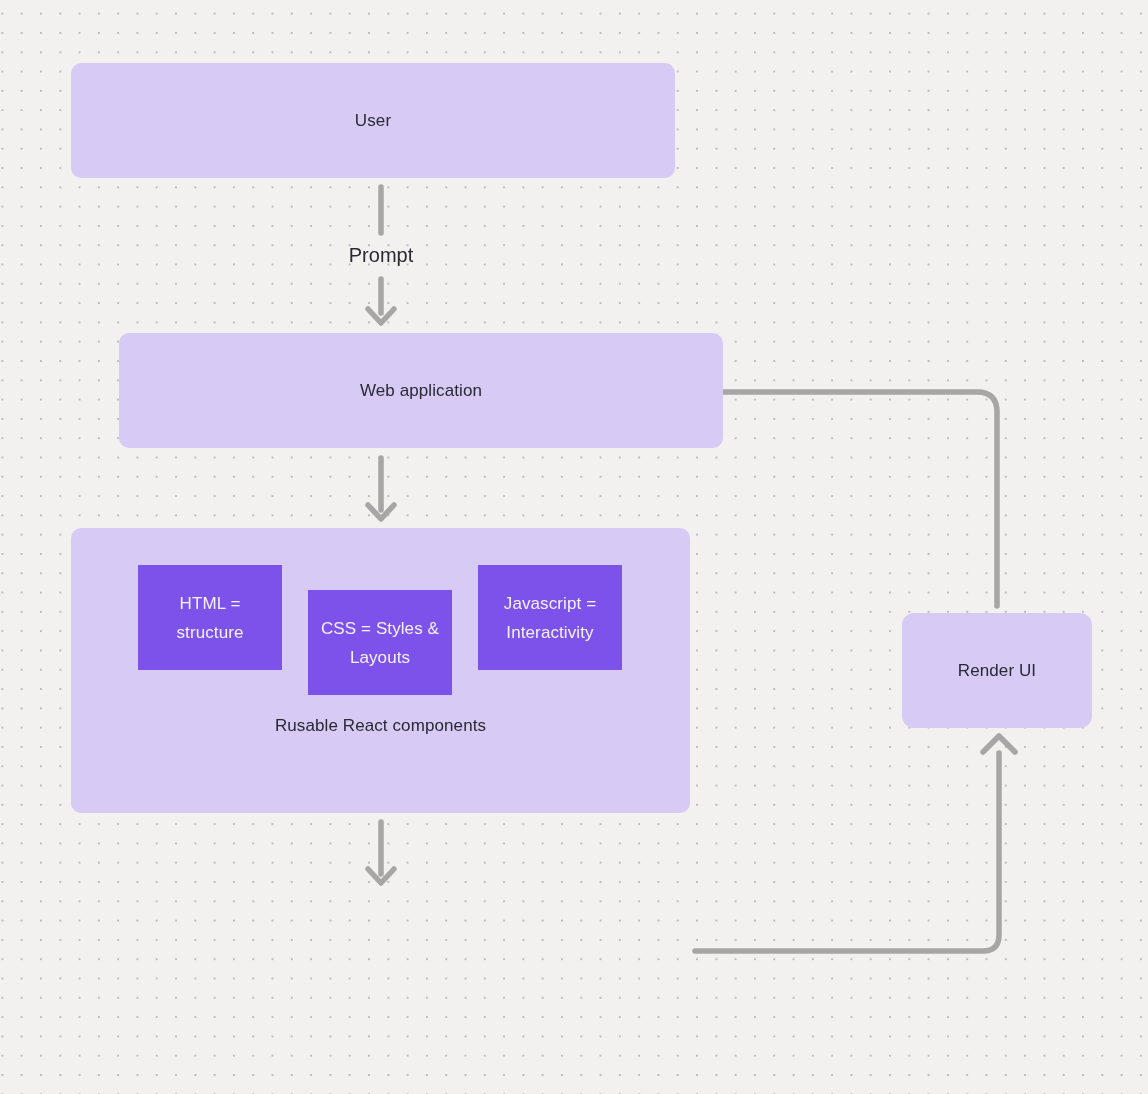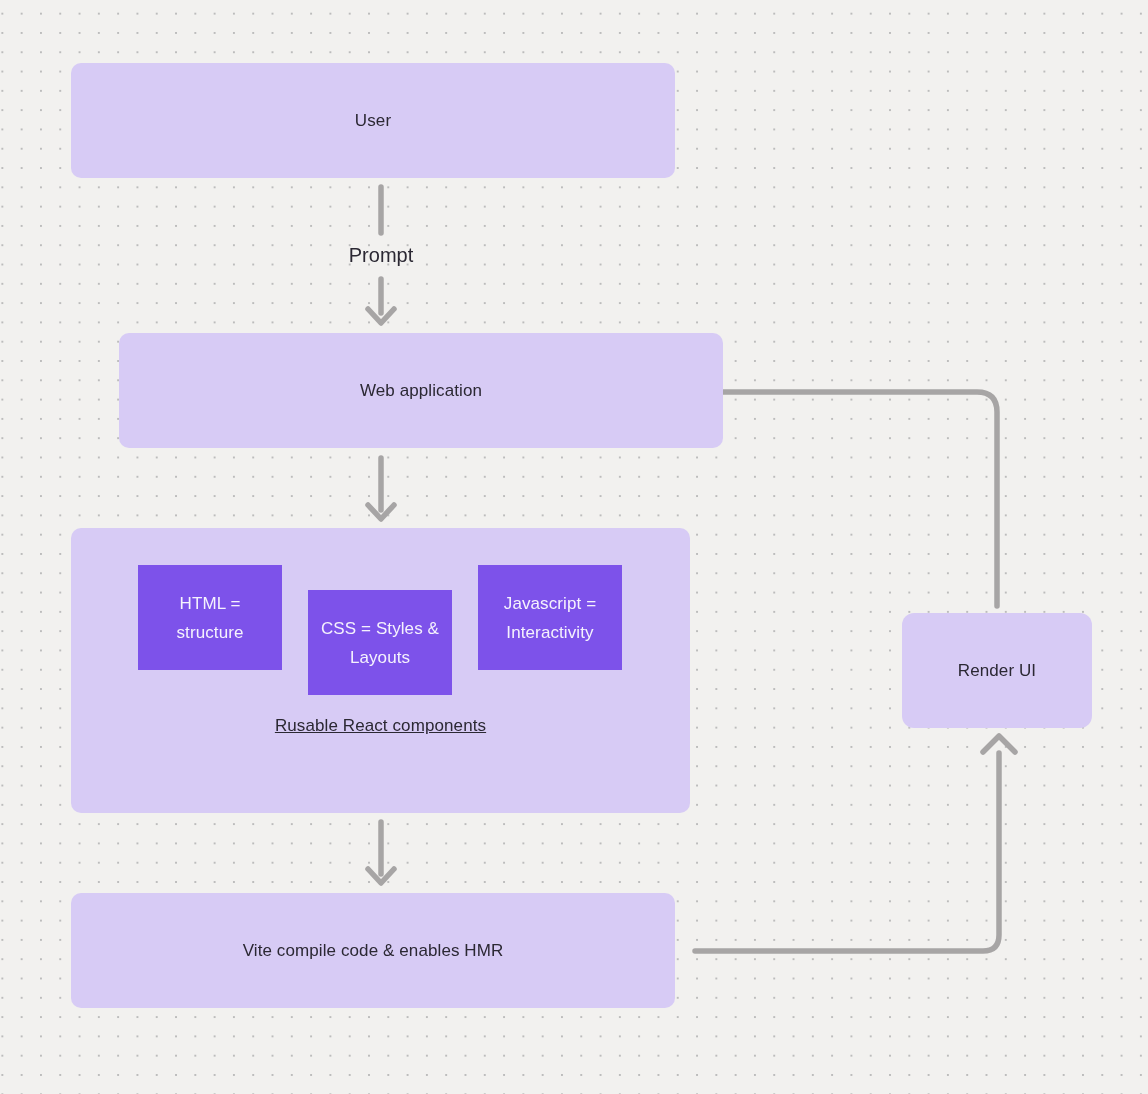--- a/index.html
+++ b/index.html
@@ -65,21 +65,20 @@
     padding: 0 8px;
   }
   .group-caption {
     position: absolute;
     left: 0; top: 188px;
     width: 100%;
     text-align: center;
     color: var(--node-text);
     font-size: 17px;
     font-weight: 500;
-    text-decoration: underline;
   }
   .node.side {
     width: 190px; height: 115px;
     border-radius: 12px;
   }
   .edge-label {
     position: absolute;
     left: 331px; top: 244px;
     width: 100px;
     text-align: center;
@@ -138,21 +137,18 @@
     </div>
     <div class="node accent" style="left:237px; top:37px;margin-top:25px;">
       <span>CSS = Styles &amp; Layouts</span>
     </div>
     <div class="node accent" style="left:407px; top:37px;text-align:center;">
       <span>Javascript = Interactivity</span>
     </div>
     <div class="group-caption">Rusable React components</div>
   </div>
 
-  <div class="node big" style="left:71px; top:893px;">
-    <span>Vite compile code &amp; enables HMR</span>
-  </div>
 
   <div class="node side" style="left:902px; top:613px;">
     <span>Render UI</span>
   </div>
 
 </div>
 
 </body></html>

